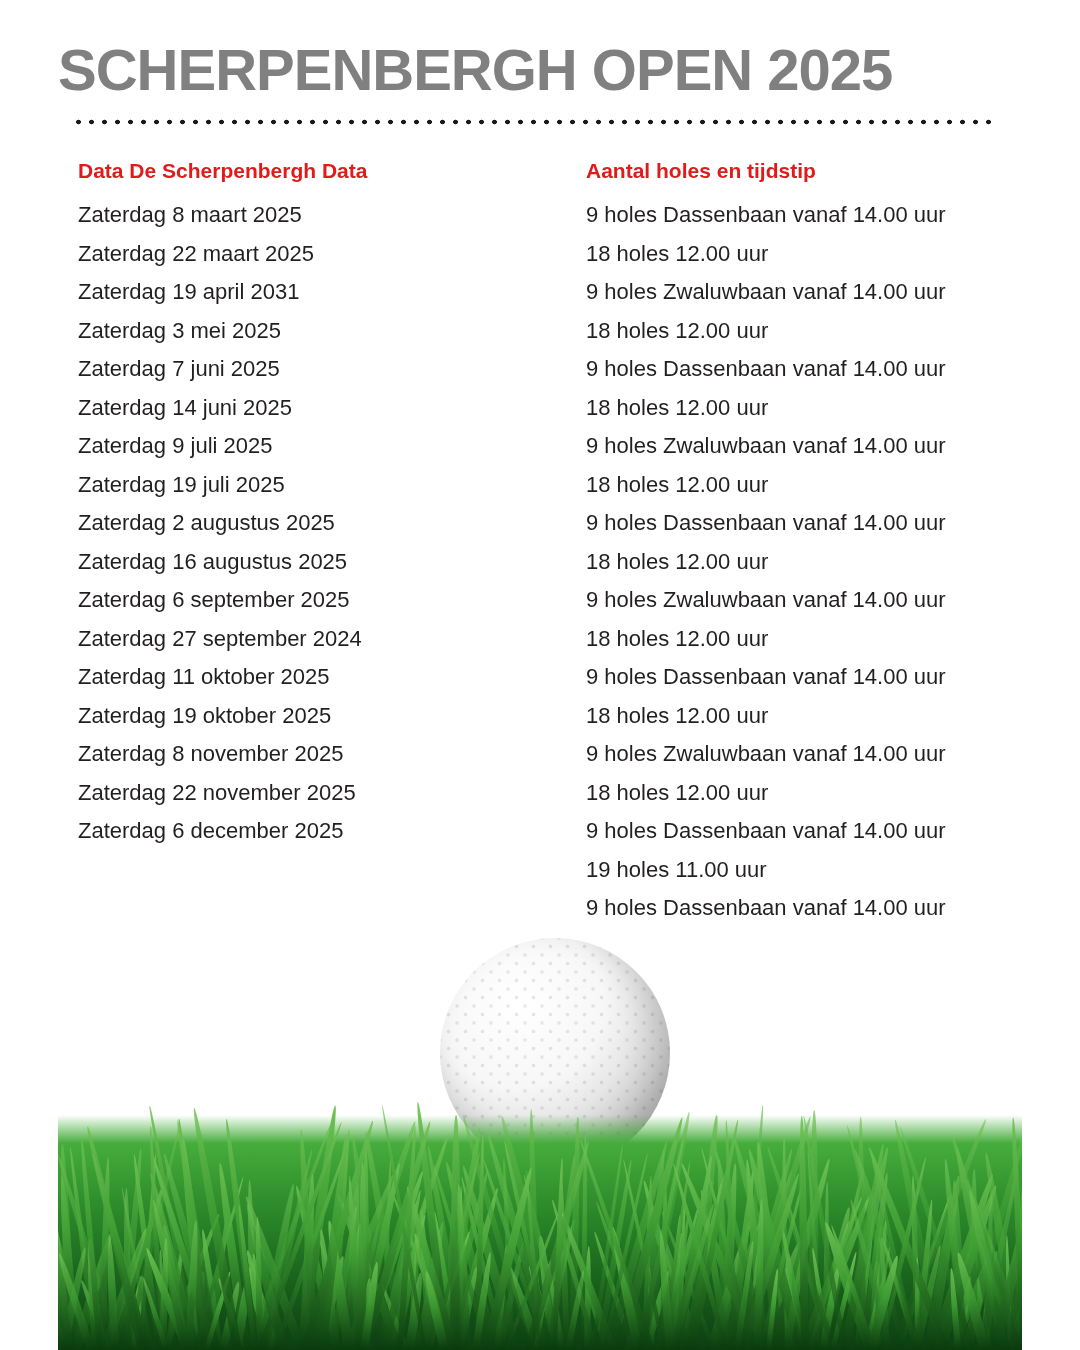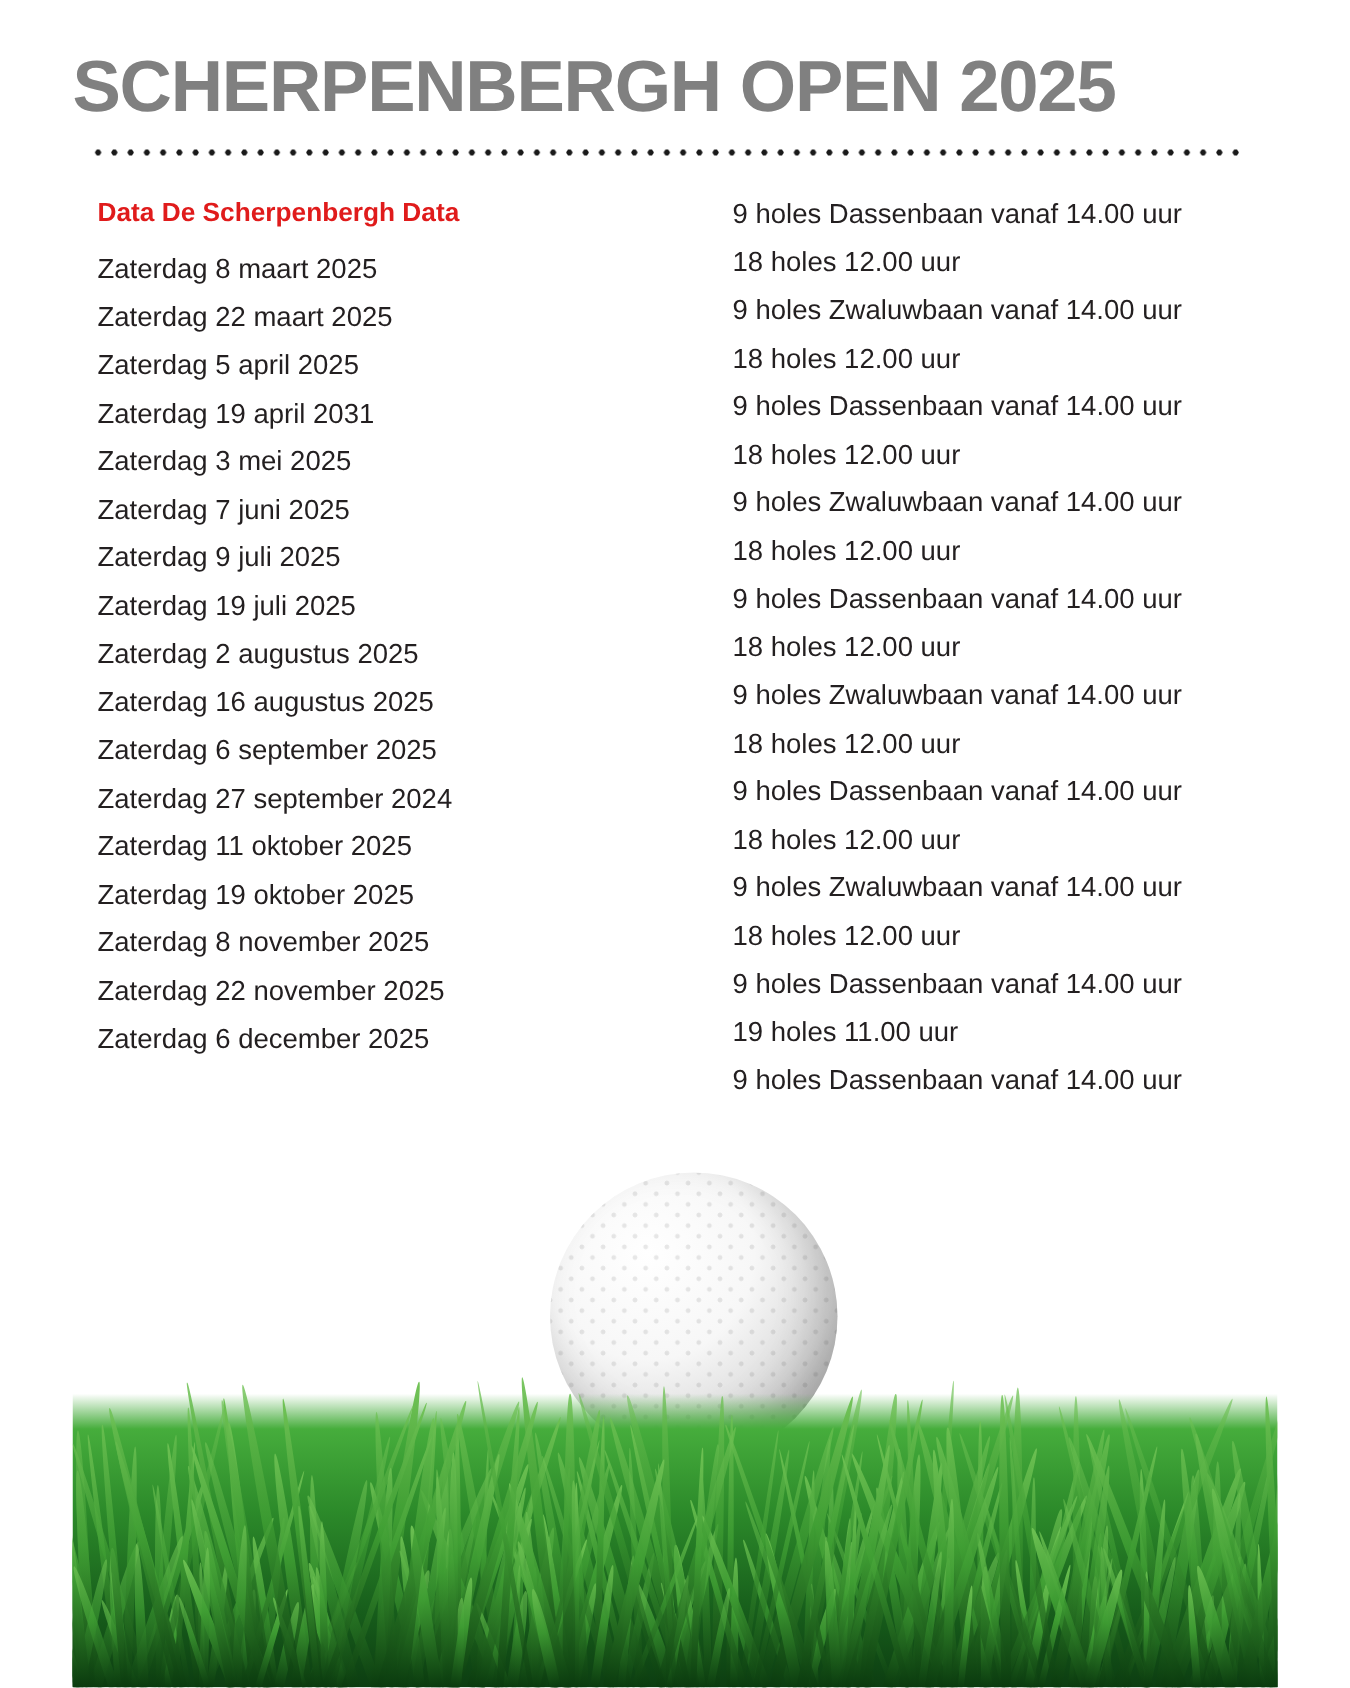--- a/index.html
+++ b/index.html
@@ -150,38 +150,39 @@
   <div class="title">SCHERPENBERGH OPEN 2025</div>
 
   <div class="dotted-rule"></div>
 
   <div class="columns">
 
     <div class="col col-dates">
       <div class="col-head">Data De Scherpenbergh Data</div>
       <div class="row">Zaterdag 8 maart 2025</div>
       <div class="row">Zaterdag  22 maart 2025</div>
-      <div class="row">Zaterdag 5 april 2025</div>
       <div class="row">Zaterdag  19 april 2031</div>
       <div class="row">Zaterdag 3 mei 2025</div>
       <div class="row">Zaterdag 7 juni 2025</div>
+      <div class="row">Zaterdag 14 juni 2025</div>
       <div class="row">Zaterdag 9 juli 2025</div>
       <div class="row">Zaterdag 19 juli 2025</div>
       <div class="row">Zaterdag 2 augustus 2025</div>
       <div class="row">Zaterdag  16 augustus 2025</div>
       <div class="row">Zaterdag 6 september 2025</div>
       <div class="row">Zaterdag  27 september 2024</div>
       <div class="row">Zaterdag  11 oktober 2025</div>
       <div class="row">Zaterdag 19 oktober 2025</div>
       <div class="row">Zaterdag 8 november 2025</div>
       <div class="row">Zaterdag 22 november 2025</div>
       <div class="row">Zaterdag 6 december 2025</div>
     </div>
 
     <div class="col col-holes">
+      <div class="col-head">Aantal holes en tijdstip</div>
       <div class="row">9 holes Dassenbaan vanaf 14.00 uur</div>
       <div class="row">18 holes 12.00 uur</div>
       <div class="row">9 holes Zwaluwbaan vanaf 14.00 uur</div>
       <div class="row">18 holes 12.00 uur</div>
       <div class="row">9 holes Dassenbaan  vanaf 14.00 uur</div>
       <div class="row">18 holes 12.00 uur</div>
       <div class="row">9 holes Zwaluwbaan vanaf 14.00 uur</div>
       <div class="row">18 holes 12.00 uur</div>
       <div class="row">9 holes Dassenbaan vanaf 14.00 uur</div>
       <div class="row">18 holes 12.00 uur</div>

